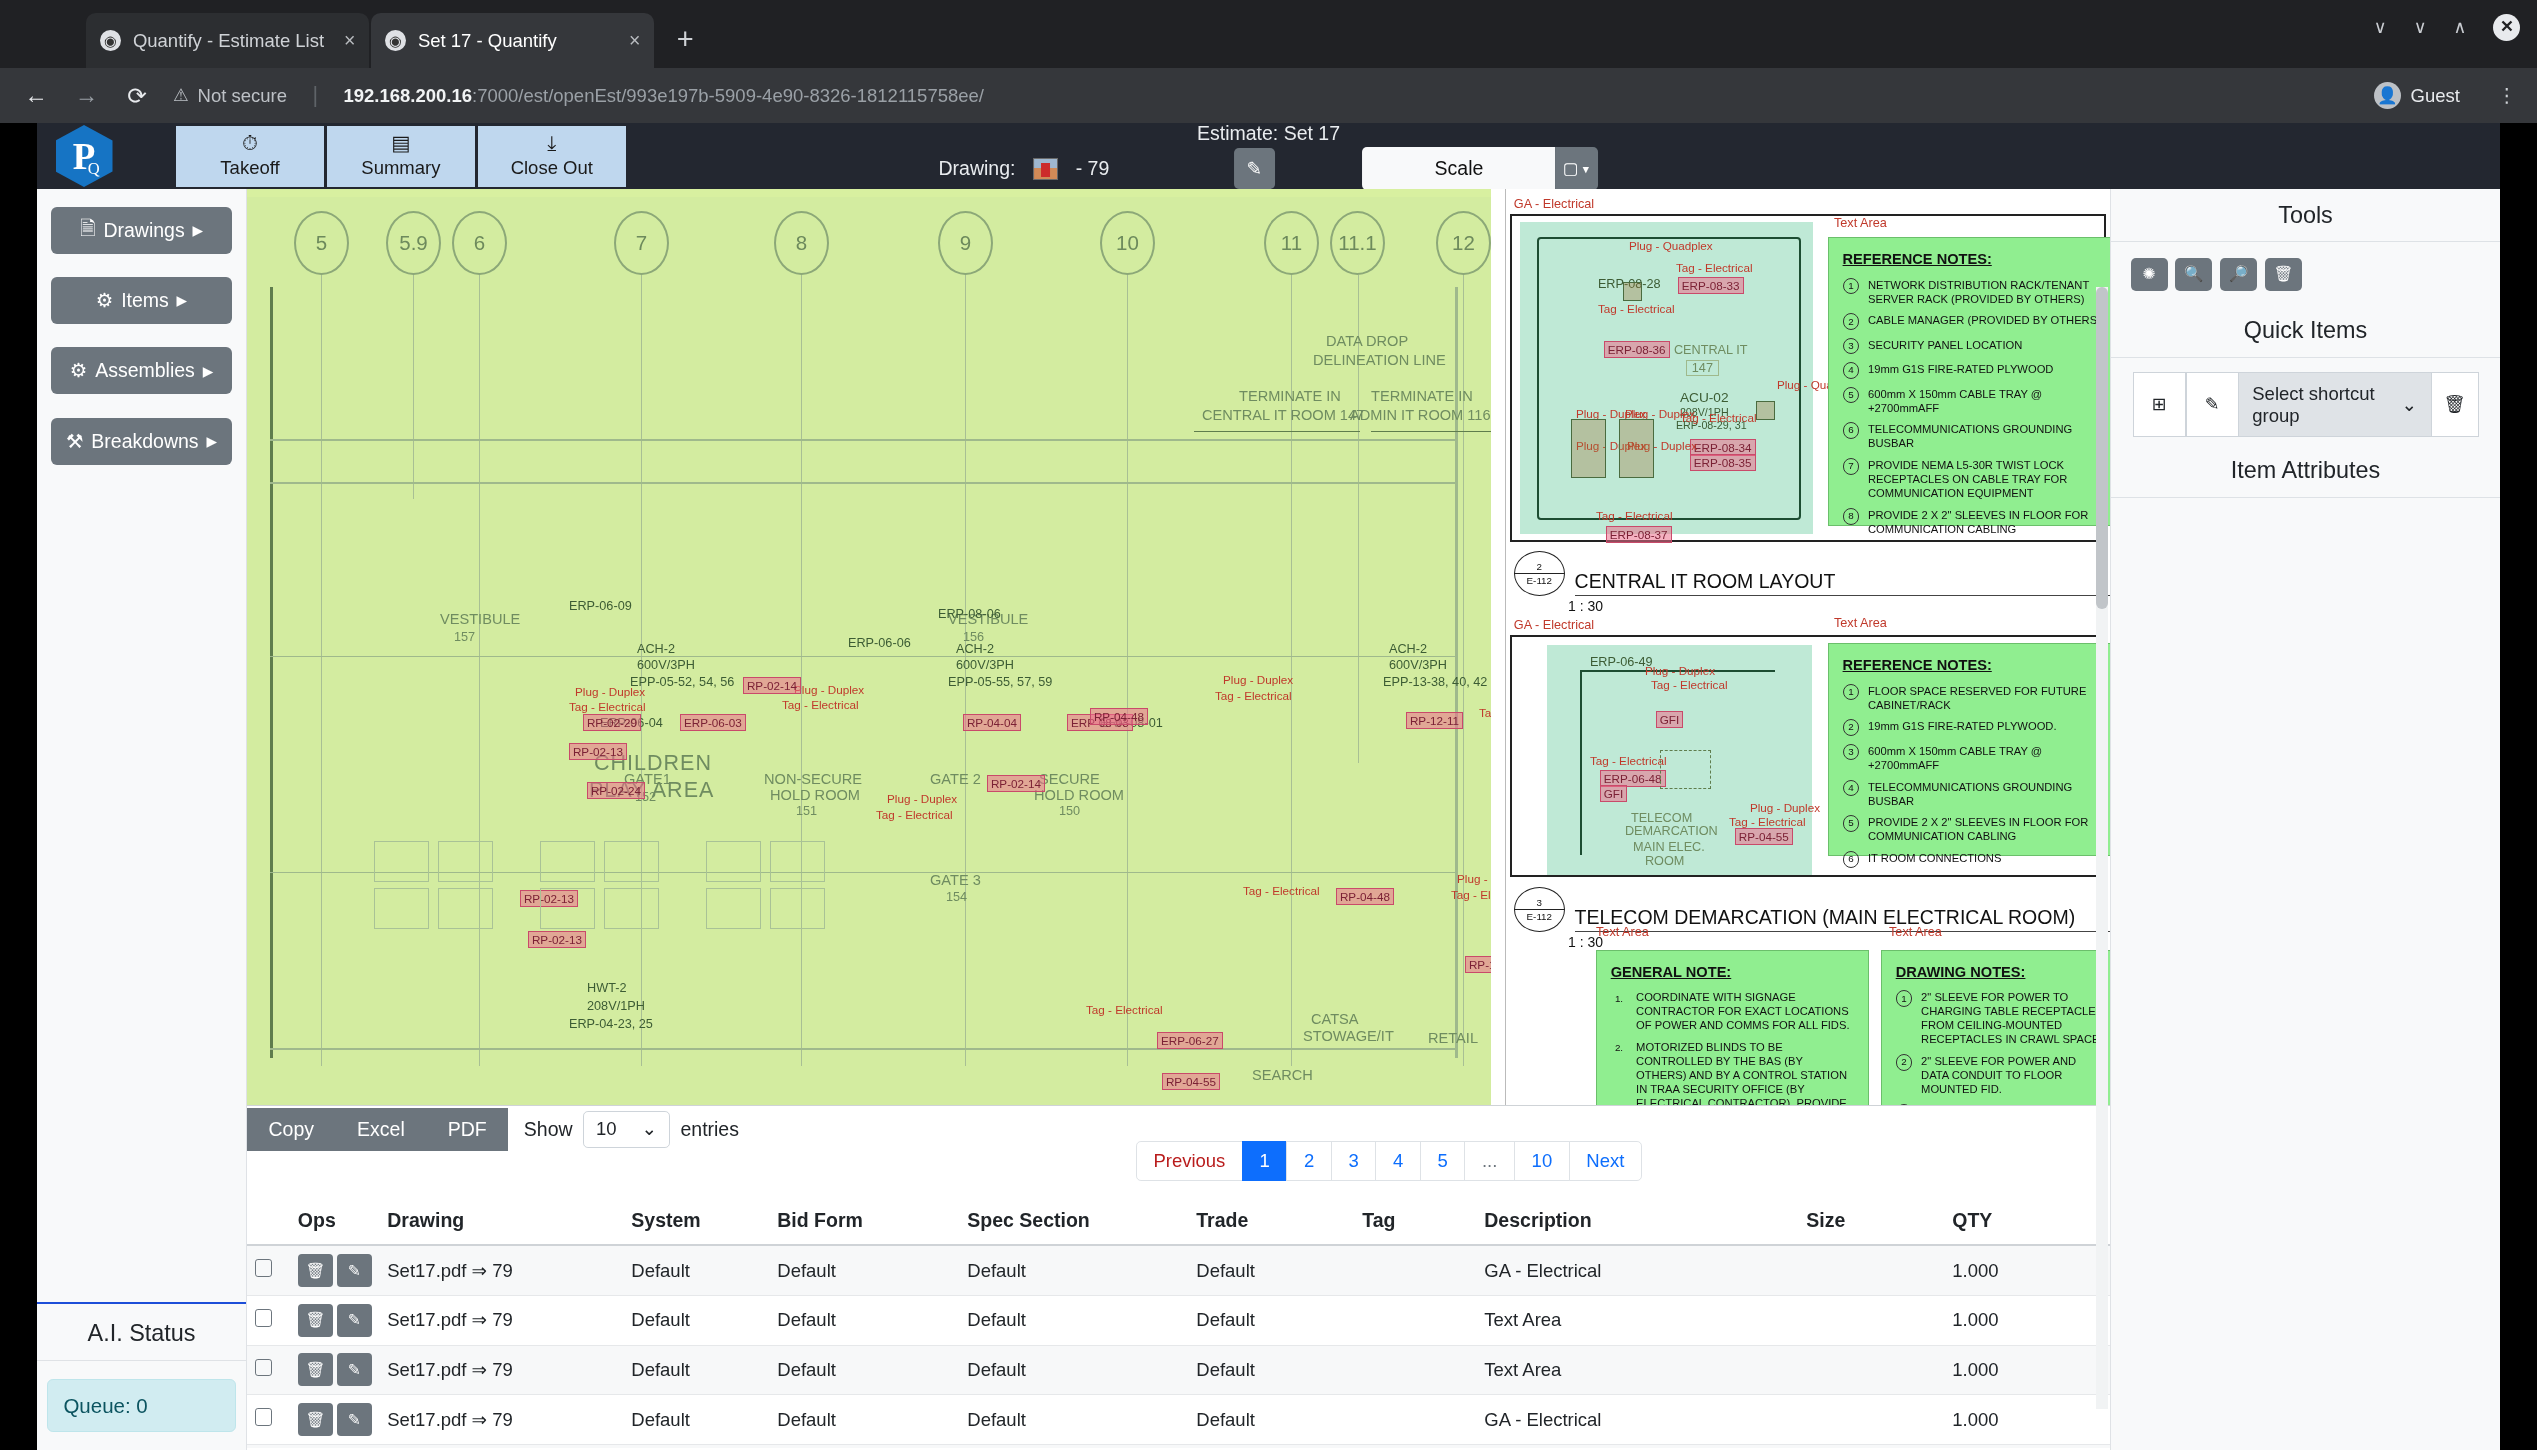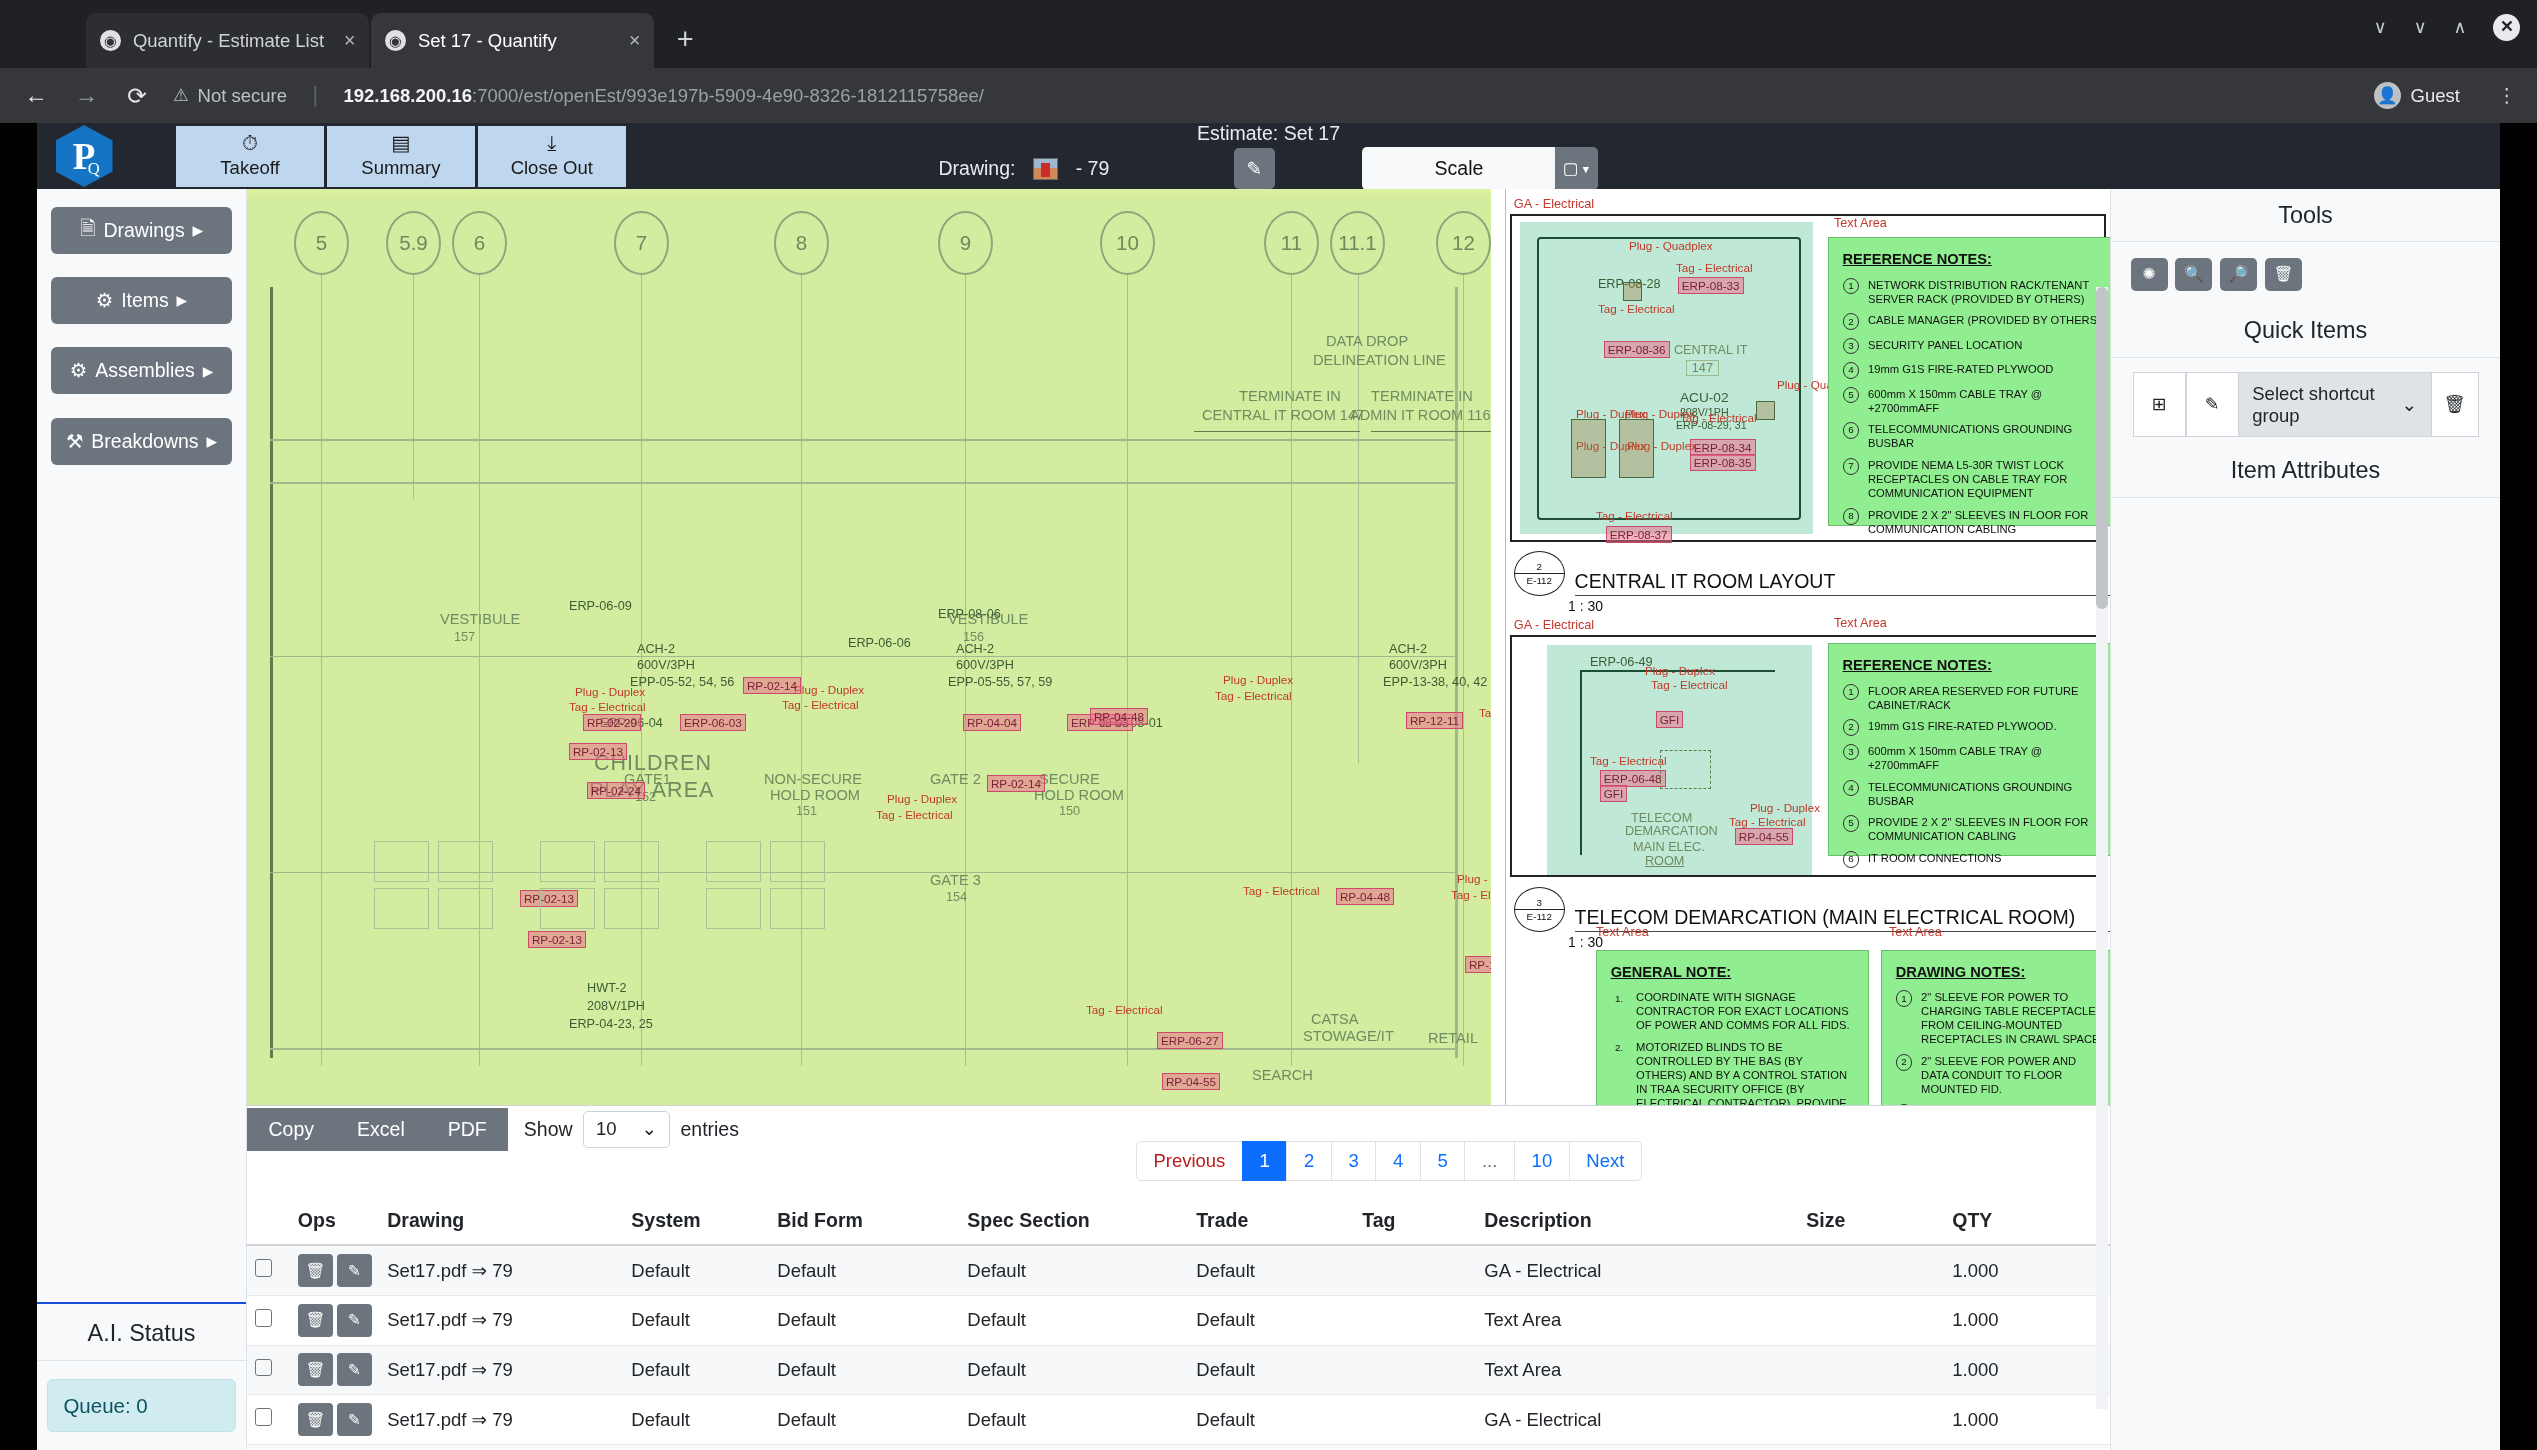--- a/index.html
+++ b/index.html
@@ -668,33 +668,33 @@
                 <div class="ptxt dk" style="left:78px;top:17.6px;font-size:12.7px;">ERP-06-49</div>
                 <div class="rtxt" style="left:133px;top:27px;">Plug - Duplex</div>
                 <div class="rtxt" style="left:139px;top:41px;">Tag - Electrical</div>
                 <div class="pill" style="left:144px;top:74px;">GFI</div>
                 <div class="rtxt" style="left:78px;top:117px;">Tag - Electrical</div>
                 <div class="pill" style="left:88px;top:133px;">ERP-06-48</div>
                 <div class="pill" style="left:88px;top:148px;">GFI</div>
                 <div class="ptxt" style="left:119px;top:174px;">TELECOM</div>
                 <div class="ptxt" style="left:113px;top:187px;">DEMARCATION</div>
                 <div class="ptxt" style="left:121px;top:203px;">MAIN ELEC.</div>
-                <div class="ptxt" style="left:133px;top:217px;text-decoration:underline;">ROOM</div>
+                <div class="ptxt" style="left:133px;top:217px;">ROOM</div>
                 <div class="rtxt" style="left:238px;top:164px;">Plug - Duplex</div>
                 <div class="rtxt" style="left:217px;top:178px;">Tag - Electrical</div>
                 <div class="pill" style="left:223px;top:191px;">RP-04-55</div>
                 <div style="position:absolute;left:148px;top:113px;width:51px;height:39px;border:1px dashed #5f7d4d;"></div>
 
                 <div class="det-cap" style="position:absolute;left:322px;top:-21.5px;margin:0;">Text Area</div>
                 <div class="notes" style="left:316px;top:5.9px;width:293px;height:213px;">
                   <h4>REFERENCE NOTES:</h4>
                   <ol>
                     <li>
                         <span class="nnum">1</span>
-                        <span>FLOOR AREA RESERVED FOR FUTURE CABINET/RACK</span>
+                        <span>FLOOR SPACE RESERVED FOR FUTURE CABINET/RACK</span>
                       </li>
                     <li>
                         <span class="nnum">2</span>
                         <span>19mm G1S FIRE-RATED PLYWOOD.</span>
                       </li>
                     <li>
                         <span class="nnum">3</span>
                         <span>600mm X 150mm CABLE TRAY @ +2700mmAFF</span>
                       </li>
                     <li>

